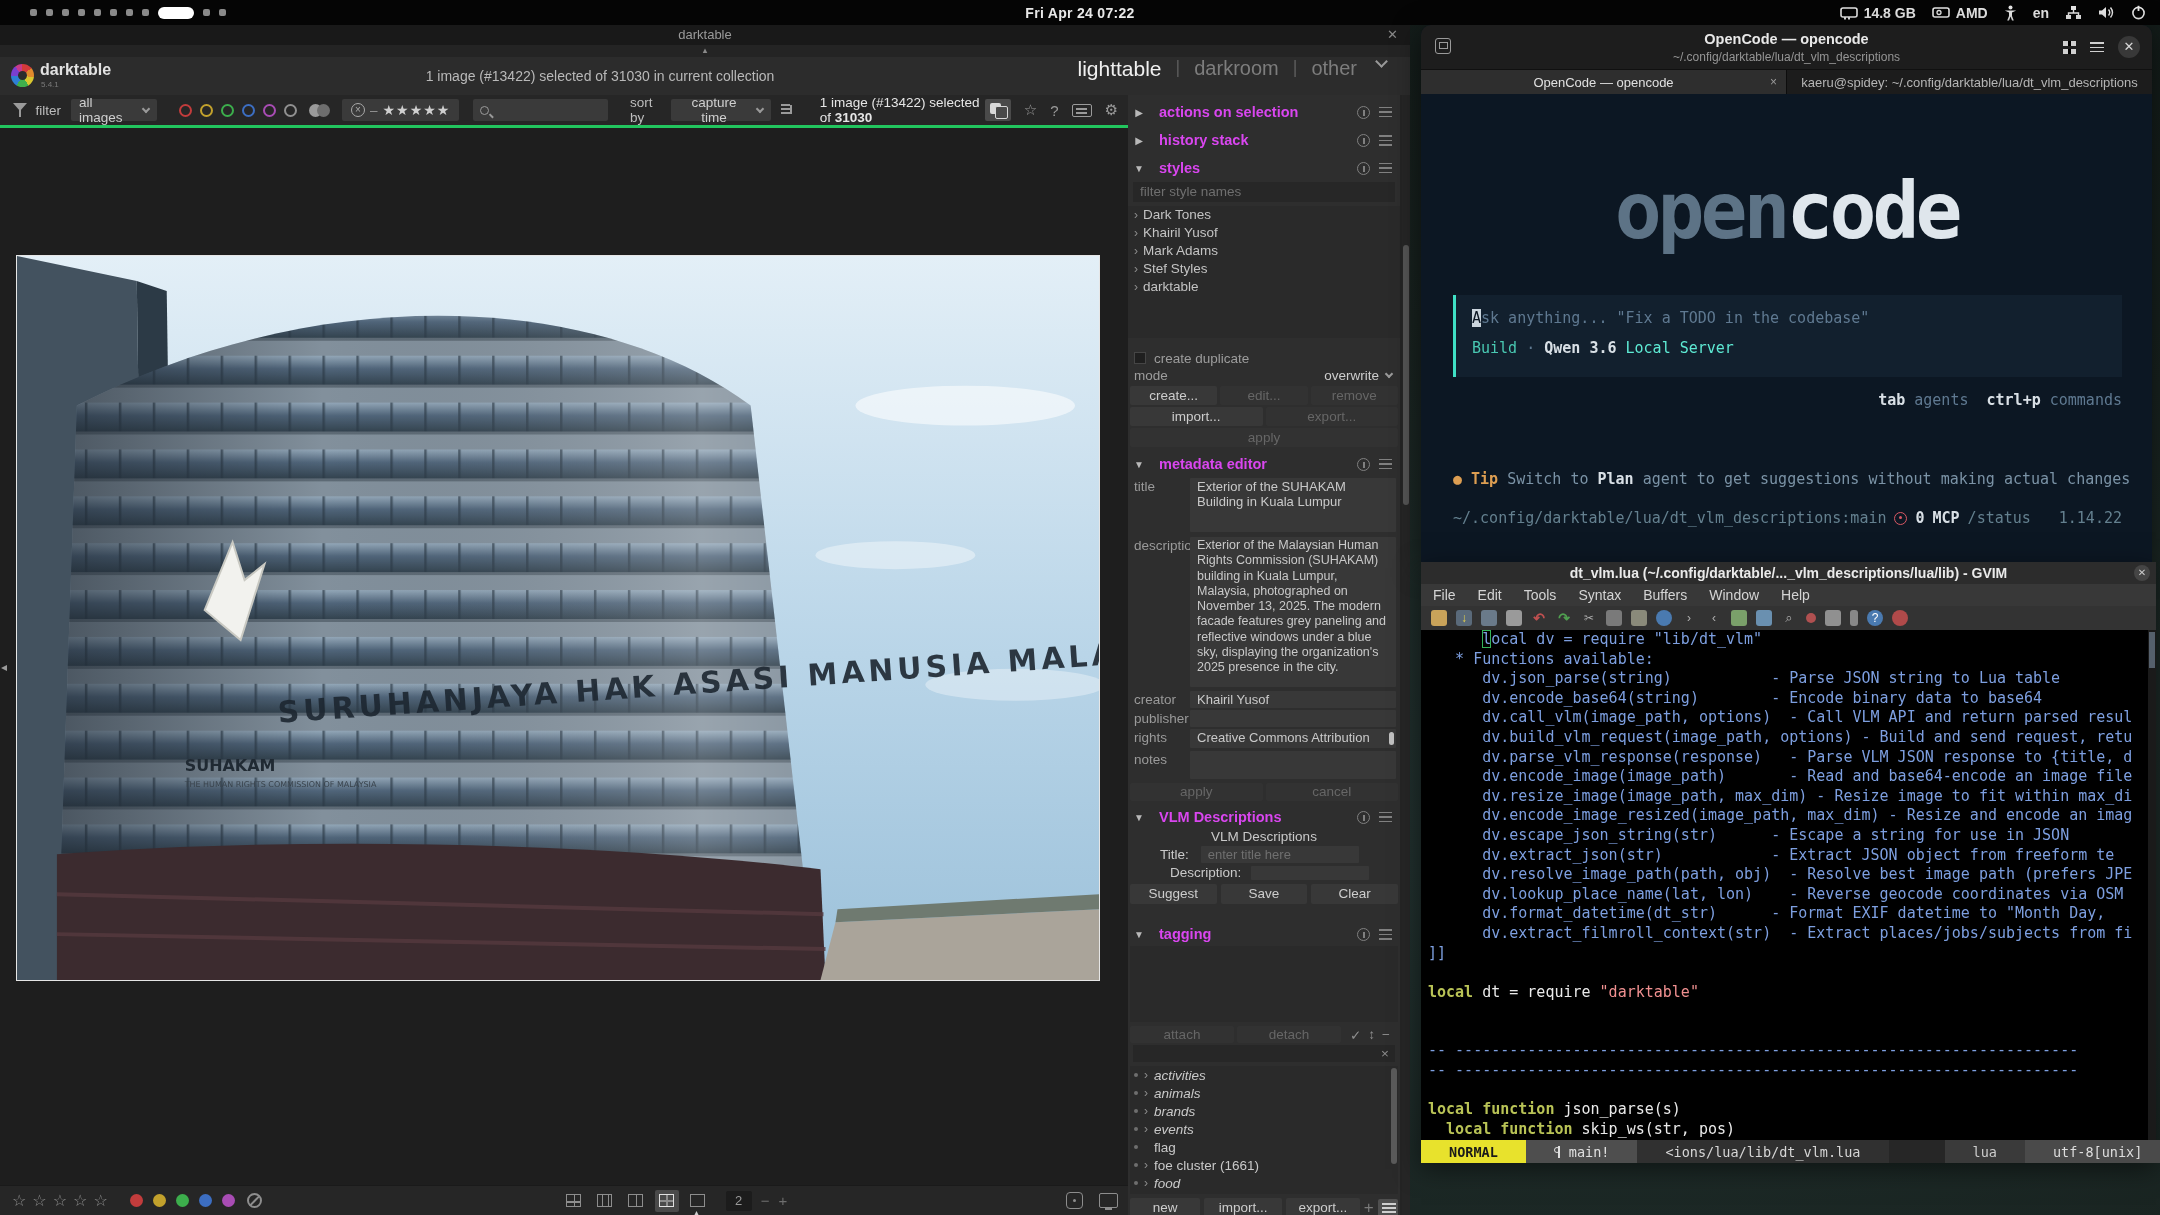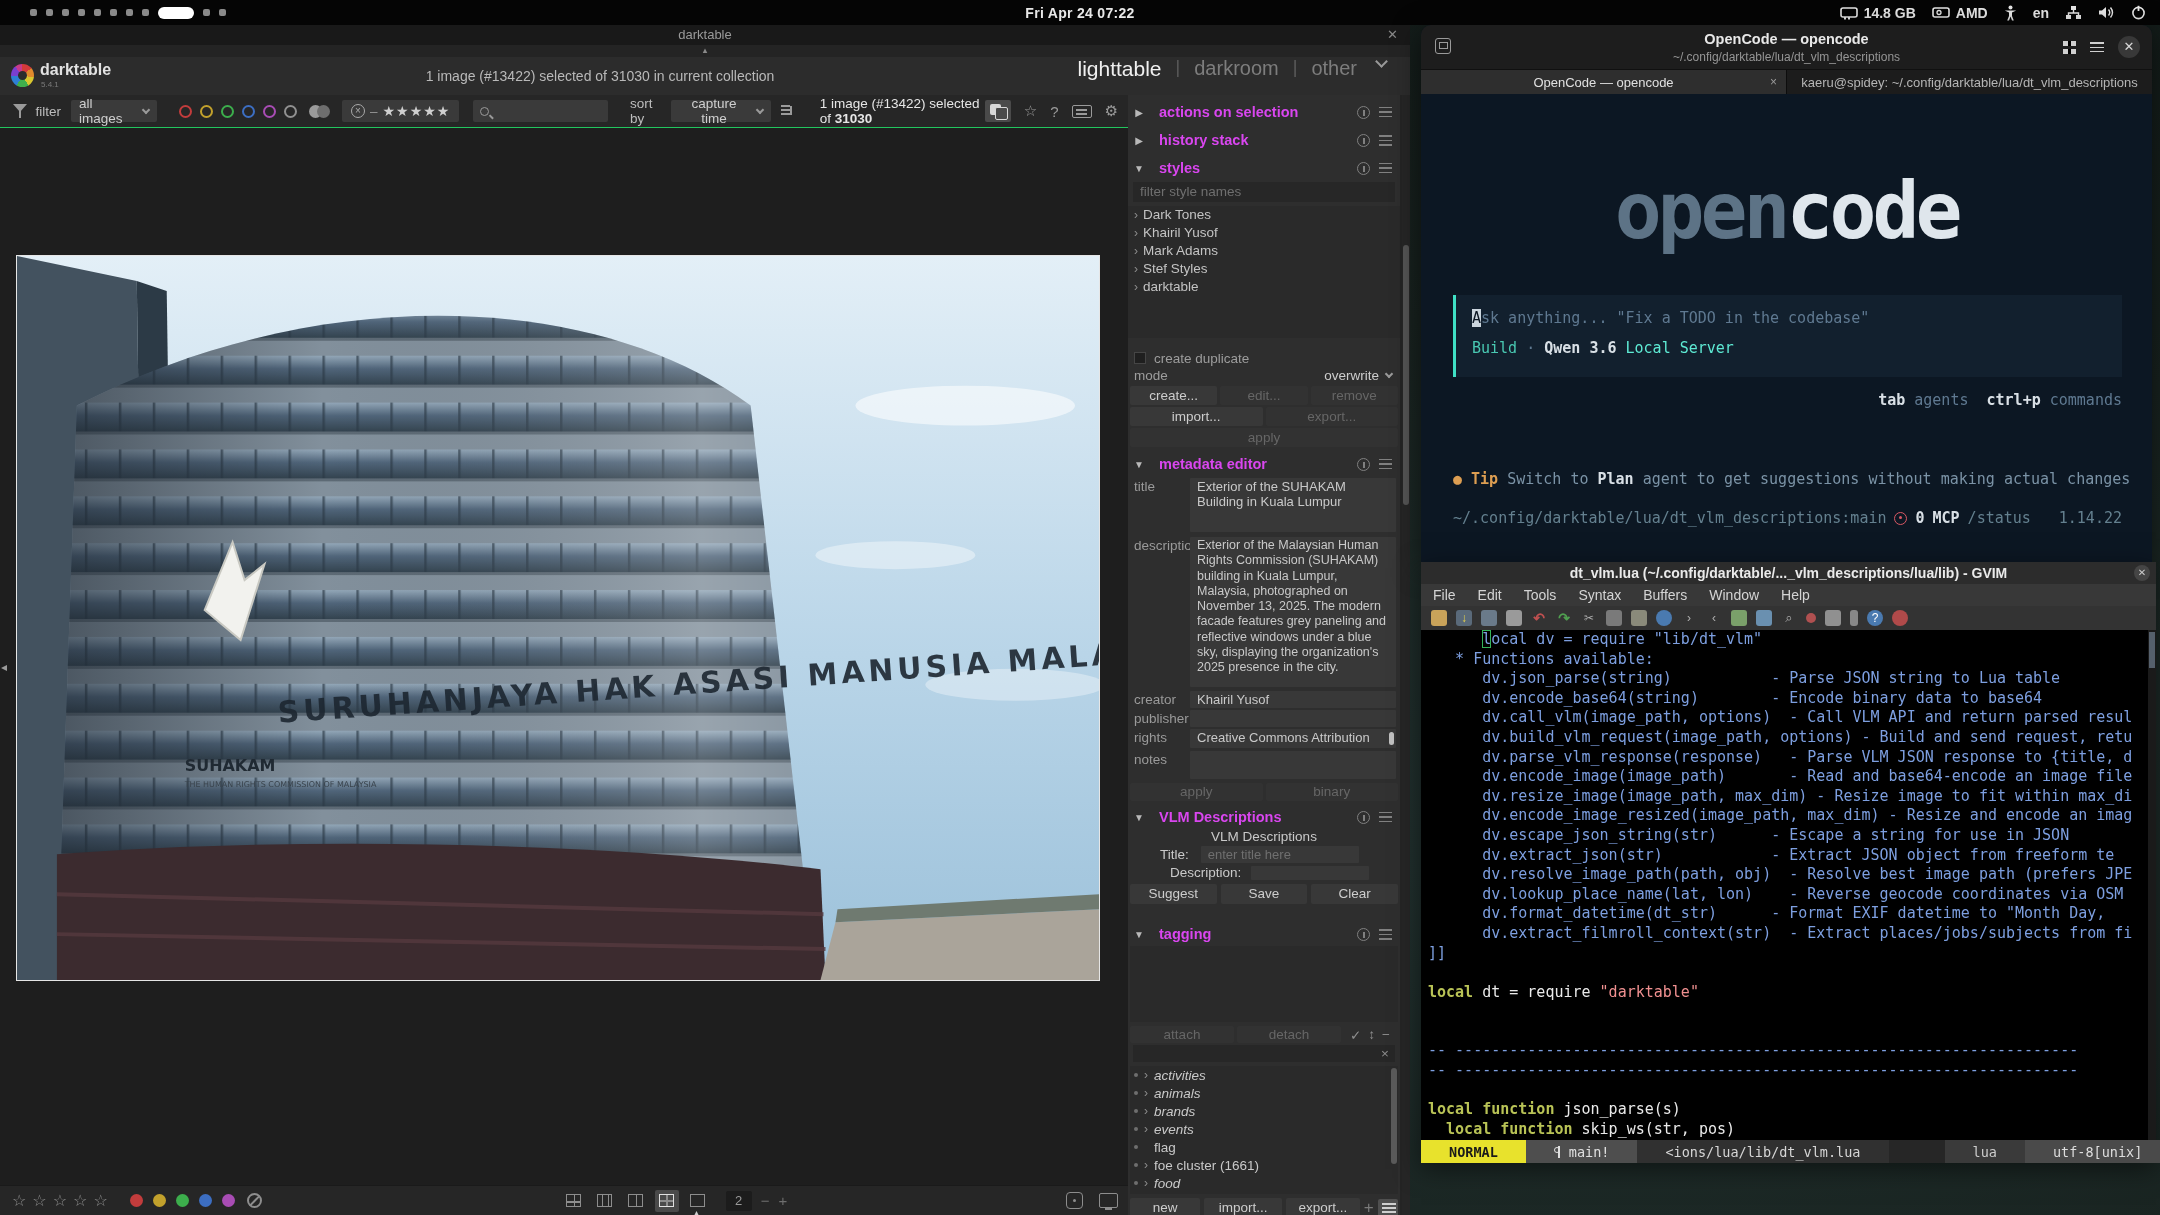--- a/index.html
+++ b/index.html
@@ -36,21 +36,21 @@
   .dt-views { position:absolute; right:24px; top:0; height:38px; display:flex; align-items:flex-start; gap:14px; }
   .view-active { color:#f0f0f0; font-size:21px; }
   .view-dim { color:#7d7d7d; font-size:20px; }
   .view-sep { color:#5c5c5c; font-size:18px; }
   .chev { display:inline-block; width:9px; height:9px; border-right:2px solid #9a9a9a; border-bottom:2px solid #9a9a9a; transform:rotate(45deg); margin-left:6px; }
 
   .dt-main { position:absolute; left:0; top:70px; width:1410px; height:1120px; }
   .dt-left { position:absolute; left:0; top:0; width:1128px; height:1120px; }
 
   
-  .dt-filter { position:absolute; left:0; top:0; width:1128px; height:33px; background:#262626; border-bottom:1px solid #22c55e;
+  .dt-filter { position:absolute; left:0; top:0; width:1128px; height:33px; background:#262626; border-bottom:3px solid #22c55e;
     display:flex; align-items:center; font-size:13.5px; color:#bdbdbd; }
   .f-funnel { width:15px; height:14px; margin-left:13px; position:relative; }
   .f-funnel::before { content:""; position:absolute; left:0; top:0; border-left:7px solid transparent; border-right:7px solid transparent; border-top:8px solid #9a9a9a; }
   .f-funnel::after { content:""; position:absolute; left:6px; top:6px; width:2px; height:8px; background:#9a9a9a; }
   .f-select { height:22px; background:#3a3a3a; border-radius:2px; display:flex; align-items:center; padding:0 8px; gap:8px; color:#cfcfcf; }
   .f-select .chev { width:6px; height:6px; border-color:#9a9a9a; margin:0 0 3px 0; }
   .ccirc { width:13px; height:13px; border-radius:50%; border:2px solid; }
   .dualdot { width:22px; height:13px; position:relative; }
   .dualdot::before,.dualdot::after { content:""; position:absolute; top:0; width:13px; height:13px; border-radius:50%; background:#9a9a9a; }
   .dualdot::after { left:8px; background:#6e6e6e; }
@@ -494,21 +494,21 @@
         <span class="mlabel" style="top:597px">creator</span>
         <div class="valbox" style="left:62px;top:596px;width:206px;height:17px">Khairil Yusof</div>
         <span class="mlabel" style="top:616px">publisher</span>
         <div class="valbox" style="left:62px;top:615px;width:206px;height:17px"></div>
         <span class="mlabel" style="top:635px">rights</span>
         <div class="valbox" style="left:62px;top:634px;width:206px;height:19px"><span>Creative Commons Attribution</span><span class="rights-nub"></span></div>
         <span class="mlabel" style="top:657px">notes</span>
         <div class="valbox" style="left:62px;top:656px;width:206px;height:28px"></div>
         <div class="prow" style="top:688px;height:18px;gap:3px;padding:0 2px">
           <span class="btn dim" style="flex:1;line-height:18px">apply</span>
-          <span class="btn dim" style="flex:1;line-height:18px">binary</span>
+          <span class="btn dim" style="flex:1;line-height:18px">cancel</span>
         </div>
 
         <div class="sect" style="top:710px">
           <span class="tri">▼</span>
           <span class="st-label">VLM Descriptions</span>
           <span class="hicons">
               <span class="icircle"></span>
               <span class="iburger"></span>
             </span>
         </div>

